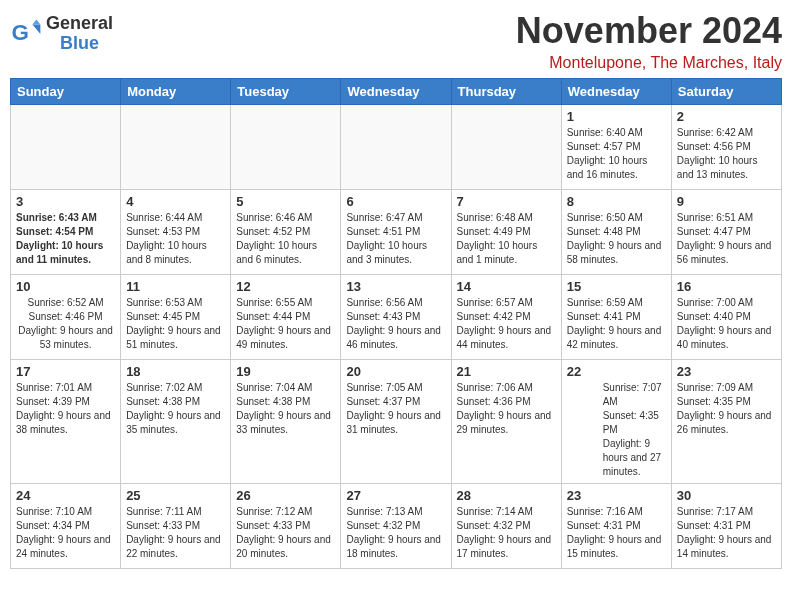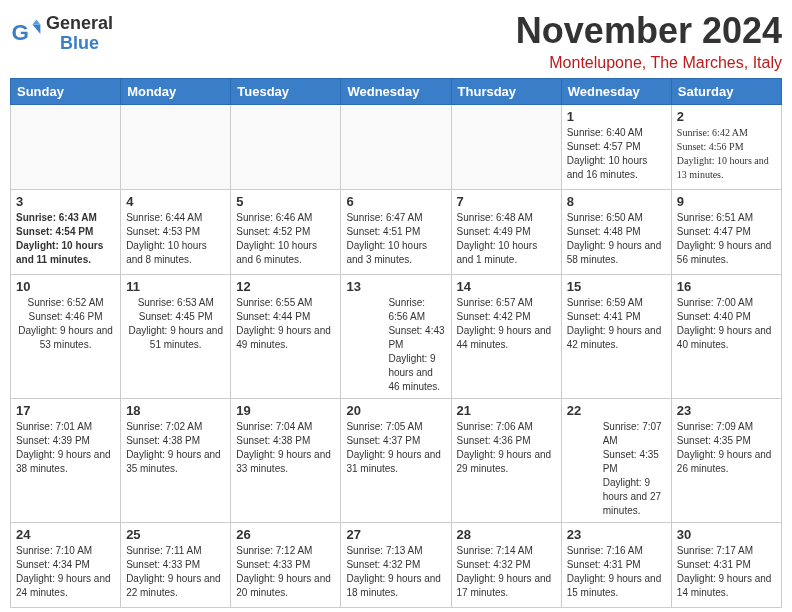--- a/index.html
+++ b/index.html
@@ -139,21 +139,21 @@
         <td class="empty"></td>
         <td class="empty"></td>
         <td>
           <span class="day-number">1</span>
           <div class="day-info" style="white-space: pre-line;">Sunrise: 6:40 AM
 Sunset: 4:57 PM
 Daylight: 10 hours and 16 minutes.</div>
         </td>
         <td>
           <span class="day-number">2</span>
-          <div class="day-info" style="white-space: pre-line; font-family: Liberation Serif, serif;">Sunrise: 6:42 AM
+          <div class="day-info" style="white-space: pre-line;">Sunrise: 6:42 AM
 Sunset: 4:56 PM
 Daylight: 10 hours and 13 minutes.</div>
         </td>
       </tr>
       <tr>
         <td>
           <span class="day-number">3</span>
           <div class="day-info" style="white-space: pre-line; font-weight: bold;">Sunrise: 6:43 AM
 Sunset: 4:54 PM
 Daylight: 10 hours and 11 minutes.</div>
@@ -197,33 +197,33 @@
       </tr>
       <tr>
         <td>
           <span class="day-number">10</span>
           <div class="day-info" style="white-space: pre-line; text-align: center;">Sunrise: 6:52 AM
 Sunset: 4:46 PM
 Daylight: 9 hours and 53 minutes.</div>
         </td>
         <td>
           <span class="day-number">11</span>
-          <div class="day-info" style="white-space: pre-line; text-align: center;">Sunrise: 6:53 AM
+          <div class="day-info" style="white-space: pre-line;">Sunrise: 6:53 AM
 Sunset: 4:45 PM
 Daylight: 9 hours and 51 minutes.</div>
         </td>
         <td>
           <span class="day-number">12</span>
           <div class="day-info" style="white-space: pre-line;">Sunrise: 6:55 AM
 Sunset: 4:44 PM
 Daylight: 9 hours and 49 minutes.</div>
         </td>
         <td>
           <span class="day-number">13</span>
-          <div class="day-info" style="white-space: pre-line; margin-left: 42px;">Sunrise: 6:56 AM
+          <div class="day-info" style="white-space: pre-line;">Sunrise: 6:56 AM
 Sunset: 4:43 PM
 Daylight: 9 hours and 46 minutes.</div>
         </td>
         <td>
           <span class="day-number">14</span>
           <div class="day-info" style="white-space: pre-line;">Sunrise: 6:57 AM
 Sunset: 4:42 PM
 Daylight: 9 hours and 44 minutes.</div>
         </td>
         <td>

